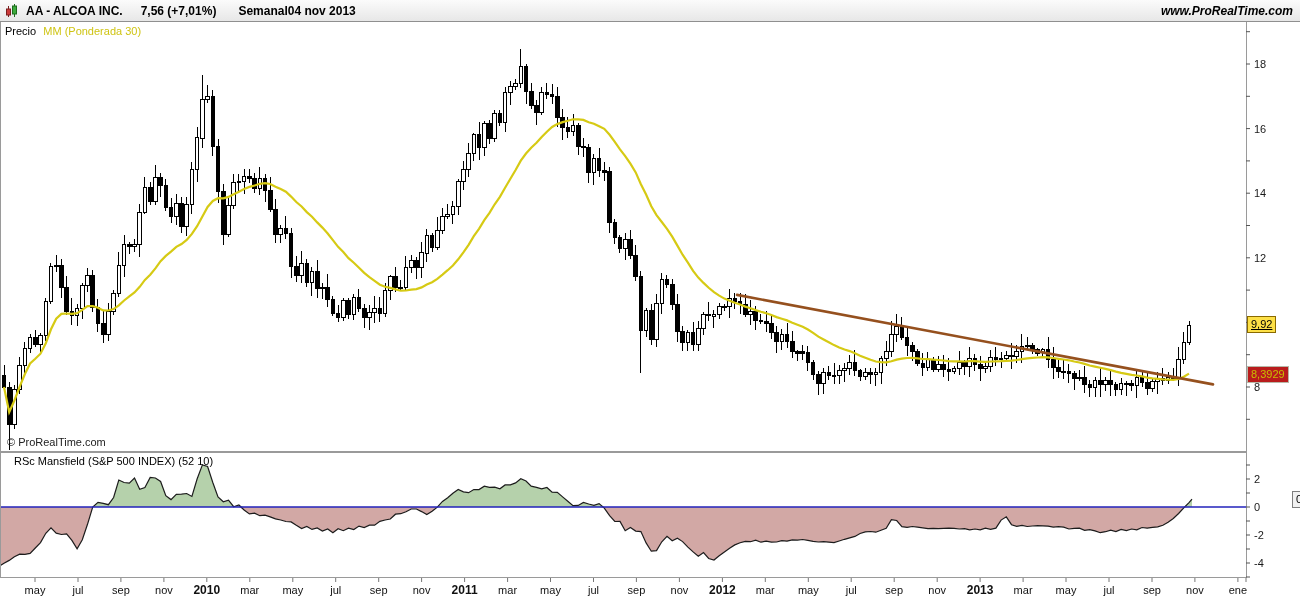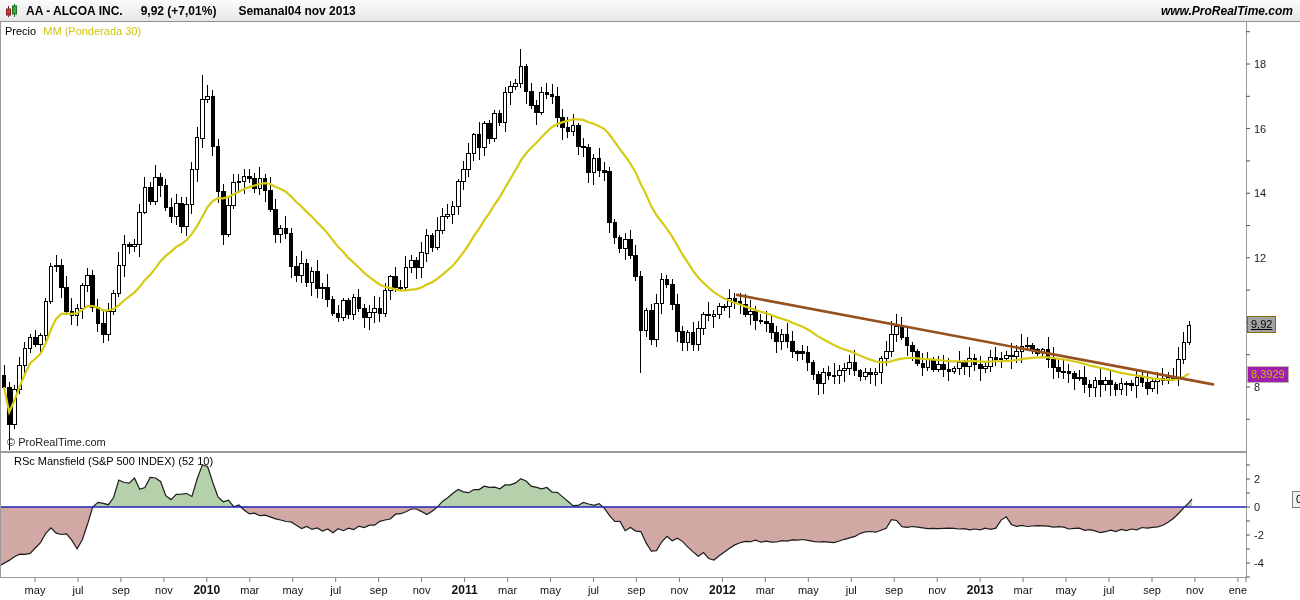--- a/index.html
+++ b/index.html
@@ -15,40 +15,40 @@
   .legend{position:absolute;font-size:11px;z-index:5;white-space:nowrap;}
   .legend .ma-part{margin-left:4px;text-align:center;}
   .copyright{position:absolute;left:7px;top:436px;font-size:11px;color:#222;z-index:5;}
   svg{position:absolute;left:0;display:block;}
   svg text{font-family:"Liberation Sans",sans-serif;}
   #price-svg{top:22px;}
   #ind-svg{top:452px;}
   #xaxis-svg{top:578px;}
   .badge{position:absolute;left:1247px;z-index:8;font-size:11px;line-height:13px;
          padding:1px 3px;border:1px solid #888;}
-  .badge-price{background:#a3a3a3;border-color:#8a6a00;color:#000;text-decoration:underline;}
-  .badge-ma{background:#a21caf;border-color:#b8b8a8;color:#c9bd00;}
+  .badge-price{background:#fde047;border-color:#8a6a00;color:#000;text-decoration:underline;}
+  .badge-ma{background:#b91c1c;border-color:#b8b8a8;color:#c9bd00;}
   .badge-ind{background:#f1f1f1;border-color:#7d7d7d;color:#000;margin-left:45px;}
 </style>
 </head>
 <body>
 
 <div class="stage">
 
   <div class="header">
     <span class="hicon">
       <svg width="15" height="16" style="position:static">
         <line x1="3.5" y1="3" x2="3.5" y2="14" stroke="#7a1f1f" stroke-width="1"></line>
         <rect x="1.5" y="6" width="4" height="6" fill="#cc3a3a" stroke="#7a1f1f"></rect>
         <line x1="9.5" y1="1" x2="9.5" y2="14" stroke="#1d6b1d" stroke-width="1"></line>
         <rect x="7.5" y="3" width="4" height="8" fill="#3cab3c" stroke="#1d6b1d"></rect>
       </svg>
     </span>
     <span class="seg">AA - ALCOA INC.</span>
-    <span class="seg" style="margin-left:18px">9,92 (+7,01%)</span>
+    <span class="seg" style="margin-left:18px">7,56 (+7,01%)</span>
     <span class="seg" style="margin-left:22px">Semanal</span>
     <span class="seg" style="">04 nov 2013</span>
     <span class="hspacer"></span>
     <span class="seg website">www.ProRealTime.com</span>
   </div>
 
   <div class="legend" style="left:5px;top:25px">
     <span style="color:#000">Precio</span>
     <span class="ma-part" style="color:#cfc413">MM (Ponderada 30)</span>
   </div>

